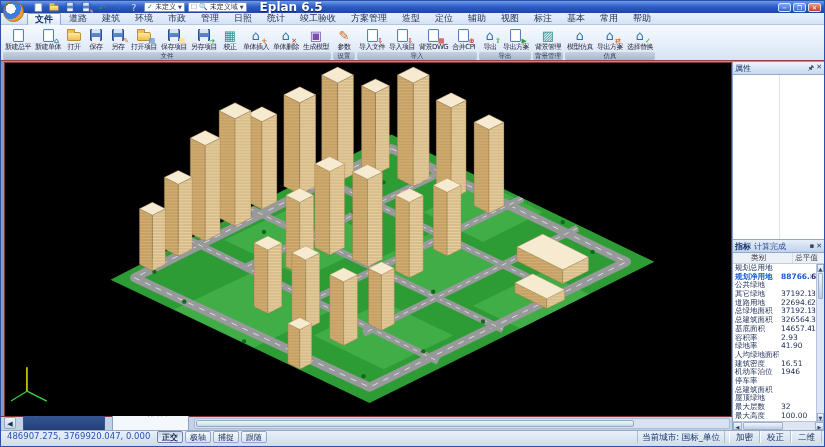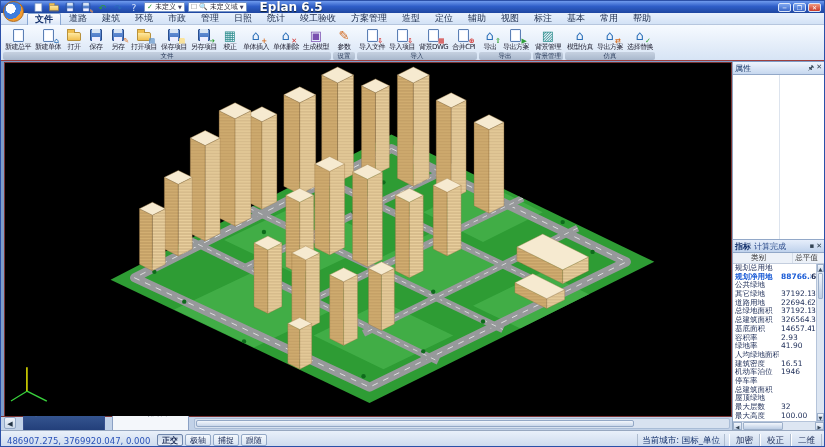--- a/index.html
+++ b/index.html
@@ -77,21 +77,21 @@
   .ind-row.sel{color:#1b5cd6;font-weight:bold;}
   .vscroll{position:absolute;right:0;top:24px;bottom:9px;width:8px;background:#dde6f2;border-left:1px solid #b5c4da;display:flex;flex-direction:column;}
   .vs-arrow{height:8px;font-size:5px;text-align:center;line-height:8px;color:#345;background:linear-gradient(#f2f6fc,#c9d7ea);border:1px solid #9db0ca;}
   .vs-thumb{height:26px;margin:1px;background:linear-gradient(#f2f6fc,#bccde4);border:1px solid #9db0ca;border-radius:1px;}
   .hscroll{height:9px;display:flex;align-items:center;background:#dde6f2;border-top:1px solid #b5c4da;}
   .hs-arrow{width:9px;height:8px;font-size:5px;line-height:8px;text-align:center;color:#345;background:linear-gradient(#f2f6fc,#c9d7ea);border:1px solid #9db0ca;}
   .hs-track{flex:1;height:8px;position:relative;}
   .hs-thumb{position:absolute;left:1px;top:0;bottom:0;width:55%;background:linear-gradient(#f2f6fc,#bccde4);border:1px solid #9db0ca;border-radius:1px;}
 
   
-  .statusbar{position:absolute;left:0;right:0;bottom:0;height:16px;background:linear-gradient(#e9f0fa,#cfdcee);border-top:1px solid #98a8c0;display:flex;align-items:flex-end;font-size:8.5px;color:#223;padding:0 2px;gap:4px;}
+  .statusbar{position:absolute;left:0;right:0;bottom:0;height:16px;background:linear-gradient(#e9f0fa,#cfdcee);border-top:1px solid #98a8c0;display:flex;align-items:flex-start;font-size:8.5px;color:#223;padding:0 2px;gap:4px;}
   .sb-coords{color:#2a52b8;min-width:150px;padding-left:4px;}
   .sb-toggles{display:flex;gap:2px;}
   .sb-btn{padding:0 4px;height:12px;line-height:11px;font-size:8px;background:linear-gradient(#f4f8fd,#d8e4f2);border:1px solid #93a8c6;border-radius:2px;color:#1a2a55;}
   .sb-btn.active{background:linear-gradient(#cdd9ea,#e8eff8);border-color:#6f86ac;font-weight:bold;}
   .sb-spacer{flex:1;}
   .sb-city{color:#13306b;padding:0 4px;border-left:1px solid #aebccf;border-right:1px solid #aebccf;height:12px;line-height:12px;}
   .sb-modes{display:flex;}
   .sb-mode{padding:0 6px;height:12px;line-height:12px;border-left:1px solid #fff;border-right:1px solid #aebccf;color:#1a2a55;}
 </style>
 </head>

